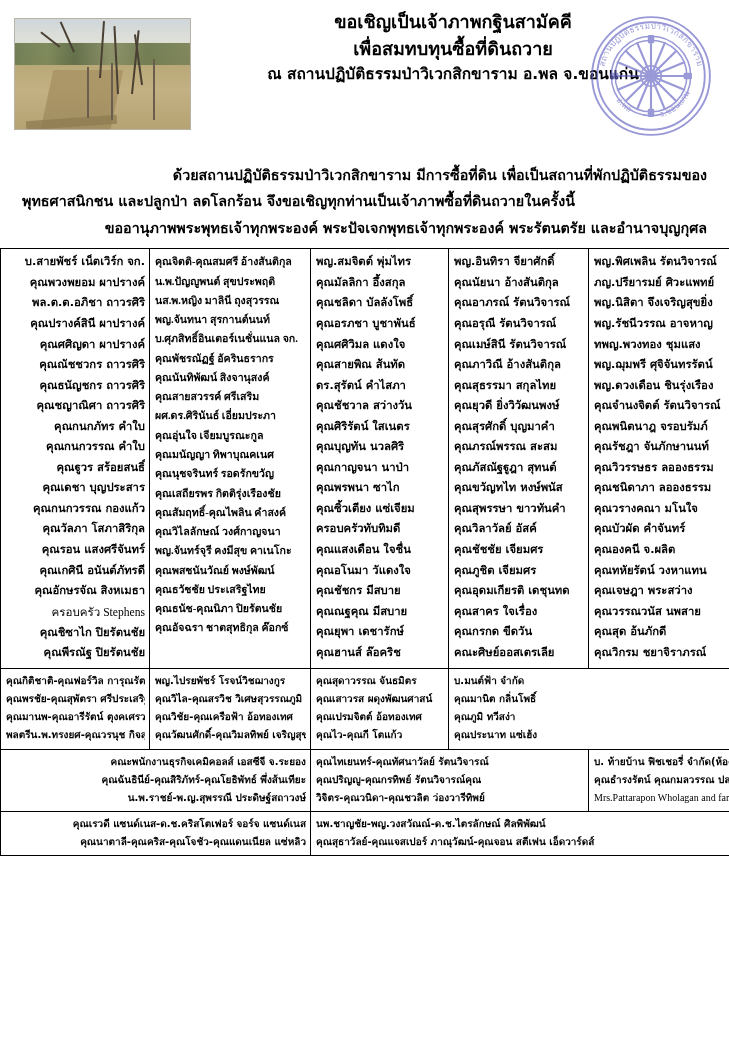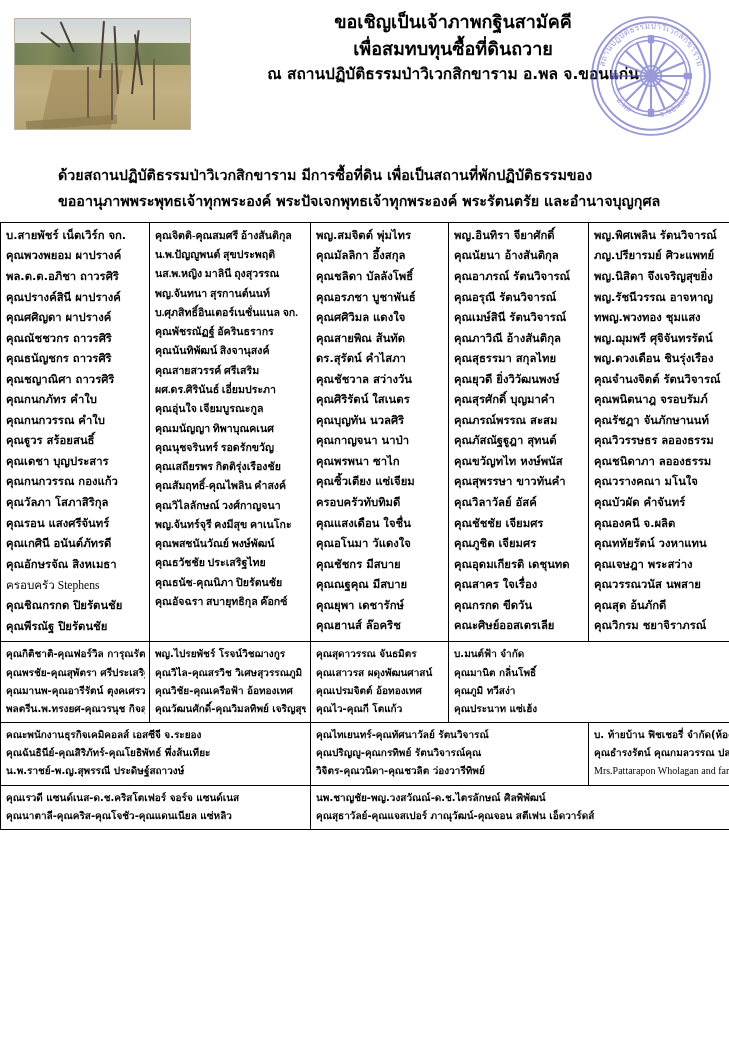--- a/index.html
+++ b/index.html
@@ -130,21 +130,21 @@
   .body-text {
     margin: 0 22px 0 22px;
     padding-top: 2px;
   }
   .para-line {
     font-size: 14.3px;
     font-weight: bold;
     line-height: 1.85;
     white-space: nowrap;
   }
-  .indent { padding-left: 36px; }
+  .indent { padding-left: 36px; text-align: right; }
   .indent-lg { padding-left: 54px; }
 
   
   table.names {
     border-collapse: collapse;
     width: 694px;
     margin: 7px auto 0 auto;
     table-layout: fixed;
   }
   table.names td {
@@ -159,21 +159,21 @@
     white-space: nowrap;
     overflow: hidden;
   }
   .cellline.latin {
     font-family: "Liberation Serif", "DejaVu Serif", serif;
     font-weight: normal;
     font-size: 11.6px;
   }
   .cellline.small { font-size: 10.6px; font-family: Liberation Serif, serif; }
   .cellline.xsmall { font-size: 10.0px; }
-  td.c1 { width: 139px; }
+  td.c1 { width: 139px; text-align: right; }
   td.c2 { width: 151px; }
   td.c3 { width: 128px; }
   td.c4 { width: 130px; }
   td.c5 { width: 146px; }
 </style>
 </head>
 <body>
 
 <div class="page">
 
@@ -238,20 +238,21 @@
         <textPath href="#sealBot" startOffset="26%" text-anchor="middle">อ.พล</textPath>
       </text>
       <text font-size="13" fill="#5b5bbf" font-family="'DejaVu Sans',sans-serif">
         <textPath href="#sealBot" startOffset="72%" text-anchor="middle">จ.ขอนแก่น</textPath>
       </text>
     </svg>
   </div>
 
   <div class="body-text">
     <div class="para-line indent">ด้วยสถานปฏิบัติธรรมป่าวิเวกสิกขาราม  มีการซื้อที่ดิน  เพื่อเป็นสถานที่พักปฏิบัติธรรมของ</div>
+    <div class="para-line">พุทธศาสนิกชน และปลูกป่า ลดโลกร้อน  จึงขอเชิญทุกท่านเป็นเจ้าภาพซื้อที่ดินถวายในครั้งนี้</div>
     <div class="para-line indent">ขออานุภาพพระพุทธเจ้าทุกพระองค์  พระปัจเจกพุทธเจ้าทุกพระองค์ พระรัตนตรัย และอำนาจบุญกุศล</div>
   </div>
 
   <table class="names">
     <tbody>
 
       <tr>
         <td class="c1">
           <div class="cellline">บ.สายพัชร์ เน็ตเวิร์ก จก.</div>
           <div class="cellline">คุณพวงพยอม ผาปรางค์</div>
@@ -264,21 +265,21 @@
           <div class="cellline">คุณกนกภัทร คำใบ</div>
           <div class="cellline">คุณกนกวรรณ คำใบ</div>
           <div class="cellline">คุณฐูวร สร้อยสนธิ์</div>
           <div class="cellline">คุณเดชา บุญประสาร</div>
           <div class="cellline">คุณกนกวรรณ กองแก้ว</div>
           <div class="cellline">คุณวัลภา โสภาสิริกุล</div>
           <div class="cellline">คุณรอน แสงศรีจันทร์</div>
           <div class="cellline">คุณเกศินี อนันต์ภัทรดี</div>
           <div class="cellline">คุณอักษรจัณ สิงหเมธา</div>
           <div class="cellline latin">ครอบครัว Stephens</div>
-          <div class="cellline">คุณชิณกรกด ปิยรัตนชัย</div>
+          <div class="cellline">คุณชิซาไก ปิยรัตนชัย</div>
           <div class="cellline">คุณพีรณัฐ ปิยรัตนชัย</div>
         </td>
         <td class="c2">
           <div class="cellline small">คุณจิตติ-คุณสมศรี อ้างสันติกุล</div>
           <div class="cellline small">น.พ.ปัญญูพนต์ สุขประพฤติ</div>
           <div class="cellline small">นส.พ.หญิง มาลินี ถุงสุวรรณ</div>
           <div class="cellline small">พญ.จันทนา สุรกานต์นนท์</div>
           <div class="cellline small">บ.ศุภสิทธิ์อินเตอร์เนชั่นแนล จก.</div>
           <div class="cellline small">คุณพัชรณัฏฐ์ อัครินธรากร</div>
           <div class="cellline small">คุณนันทิพัฒน์ สิงจานุสงค์</div>
@@ -287,21 +288,21 @@
           <div class="cellline small">คุณอุ่นใจ เจียมบูรณะกูล</div>
           <div class="cellline small">คุณมนัญญา ทิพาบุณคเนศ</div>
           <div class="cellline small">คุณนุชจรินทร์ รอดรักขวัญ</div>
           <div class="cellline small">คุณเสถียรพร กิตติรุ่งเรืองชัย</div>
           <div class="cellline small">คุณสัมฤทธิ์-คุณไพลิน คำสงค์</div>
           <div class="cellline small">คุณวิไลลักษณ์ วงศ์กาญจนา</div>
           <div class="cellline small">พญ.จันทร์จุรี คงมีสุข คาเนโกะ</div>
           <div class="cellline small">คุณพสชนันวัณย์ พงษ์พัฒน์</div>
           <div class="cellline small">คุณธวัชชัย ประเสริฐไทย</div>
           <div class="cellline small">คุณธนัช-คุณนิภา ปิยรัตนชัย</div>
-          <div class="cellline small">คุณอัจฉรา สบายุทธิกุล ค๊อกซ์</div>
+          <div class="cellline small">คุณอัจฉรา ชาตสุทธิกุล ค๊อกซ์</div>
         </td>
         <td class="c3">
           <div class="cellline">พญ.สมจิตต์ พุ่มไทร</div>
           <div class="cellline">คุณมัลลิกา อึ้งสกุล</div>
           <div class="cellline">คุณชลิดา บัลลังโพธิ์</div>
           <div class="cellline">คุณอรภชา บูชาพันธ์</div>
           <div class="cellline">คุณศศิวิมล แดงใจ</div>
           <div class="cellline">คุณสายพิณ ส้นทัด</div>
           <div class="cellline">ดร.สุรัตน์ คำไสภา</div>
           <div class="cellline">คุณชัชวาล สว่างวัน</div>

